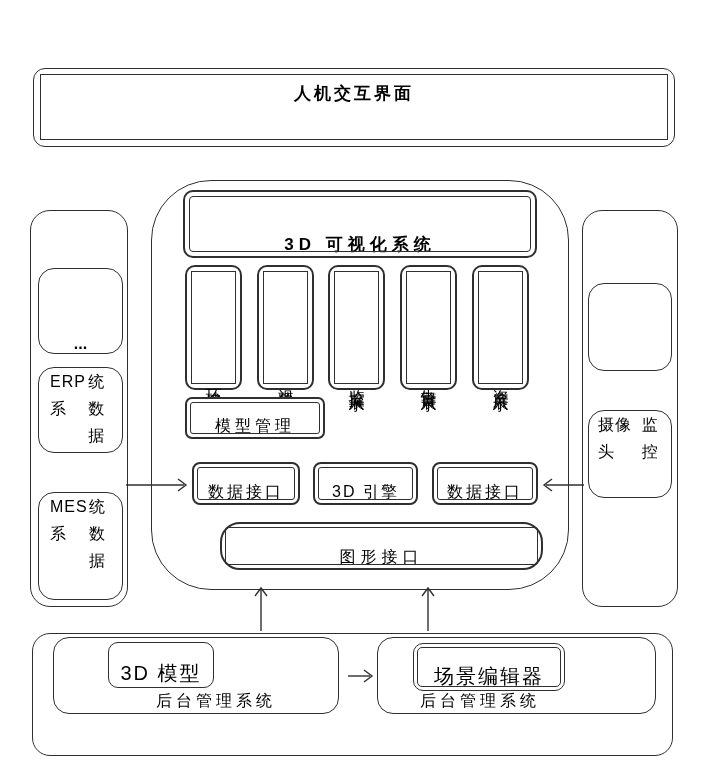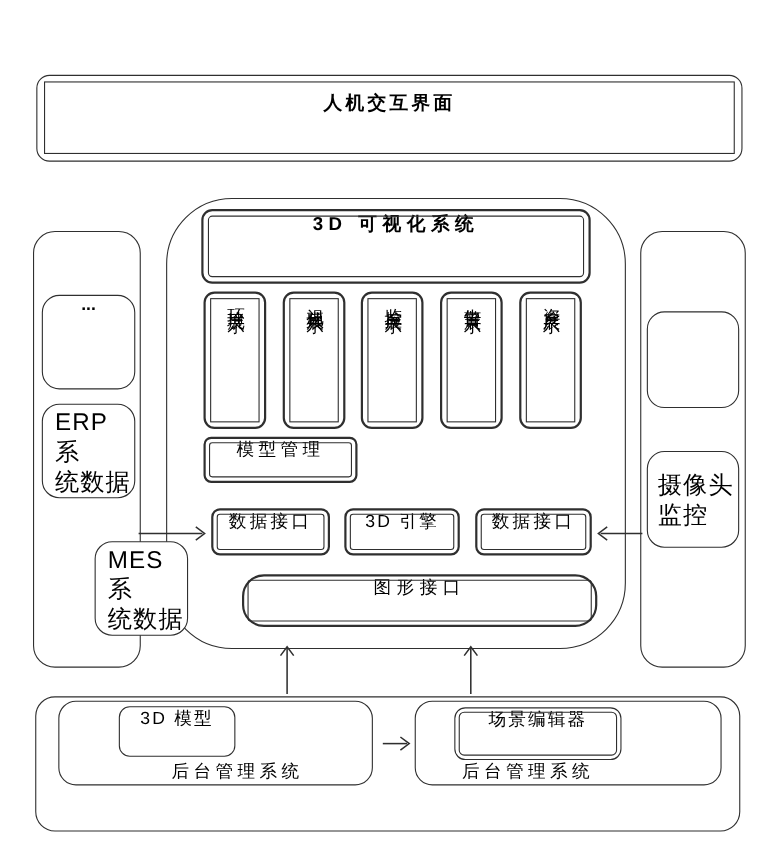--- a/index.html
+++ b/index.html
@@ -8,21 +8,21 @@
     font-family:Liberation Sans, sans-serif;
     color:#000; overflow:hidden;padding-left:17px;
   }
   .box { position:absolute; box-sizing:border-box; background:#fff; border:1.4px solid #2f2f2f; }
   
   .dbl { border-width:2px; }
   .dbl::before {
     content:""; position:absolute; inset:3px;
     border:1px solid #2f2f2f; border-radius:3px; pointer-events:none;
   }
-  .flexc { display:flex; align-items:flex-start; justify-content:center; }
+  .flexc { display:flex; align-items:flex-end; justify-content:center; }
   .lbl { font-size:16px; letter-spacing:4px; white-space:nowrap; }
   
   .vtext {
     writing-mode:vertical-rl; text-orientation:upright;
     font-size:16px; letter-spacing:3px; line-height:1;
   }
   svg.arrow { position:absolute; overflow:visible; }
   svg.arrow * { stroke:#2f2f2f; stroke-width:1.4; fill:none; }
 
   
@@ -47,40 +47,40 @@
   .eng { left:313px; top:462px; width:105px; height:43px; border-radius:8px; }
   .if2 { left:432px; top:462px; width:106px; height:43px; border-radius:8px; }
 
   .gfx { left:220px; top:522px; width:323px; height:48px; border-radius:20px; }
 
   
   .leftcol  { left:30px;  top:210px; width:98px; height:397px; border-radius:20px; }
   .rightcol { left:582px; top:210px; width:96px; height:397px; border-radius:20px; }
   .dots   { left:38px; top:268px; width:85px; height:86px; border-radius:16px; }
   .erp    { left:38px; top:367px; width:85px; height:86px; border-radius:16px; }
-  .mes    { left:38px; top:492px; width:85px; height:86px; border-radius:16px;margin-left:48px; }
-  .sidelines { display:flex; flex-direction:column; justify-content:center; height:100%;
-               padding-left:11px; font-size:22px; line-height:27px; letter-spacing:1px; }
+  .mes    { left:38px; top:492px; width:85px; height:108px; border-radius:16px; }
+  .sidelines { display:flex; flex-direction:row; justify-content:center; height:100%;
+               padding-left:11px; font-size:16px; line-height:27px; letter-spacing:1px; }
   .emptybox { left:588px; top:283px; width:84px; height:88px; border-radius:16px; }
   .camera   { left:588px; top:410px; width:84px; height:88px; border-radius:16px; }
   .camera .sidelines { padding-left:9px; }
 
   
   .bottom-outer { left:32px; top:633px; width:641px; height:123px; border-radius:18px; border-width:1.5px; }
   .backend1 { left:53px;  top:637px; width:286px; height:77px; border-radius:16px; }
   .backend2 { left:377px; top:637px; width:279px; height:77px; border-radius:16px; }
   .b3d    { left:108px; top:642px; width:106px; height:46px; border-radius:10px; }
   .bengin { left:218px; top:638px; width:114px; height:50px; border-radius:10px; border-width:1.6px; }
   .bengin::before { inset:3px; border-radius:5px; }
   .bscene { left:413px; top:643px; width:152px; height:48px; border-radius:10px; border-width:1.6px; }
   .bscene::before { inset:3px; border-radius:5px; }
   .backend-label { position:absolute; font-size:16px; letter-spacing:4px; white-space:nowrap; }
   .blab1 { left:156px; top:691px; }
   .blab2 { left:420px; top:691px; }
-  .bitem { font-size:16px; letter-spacing:2px; white-space:nowrap; }
+  .bitem { font-size:20px; letter-spacing:2px; white-space:nowrap; }
 </style>
 </head>
 <body>
 
 <div class="stage">
 
   <div class="box top-outer">
     <div class="top-inner">
       <div class="top-title">人机交互界面</div>
     </div>

